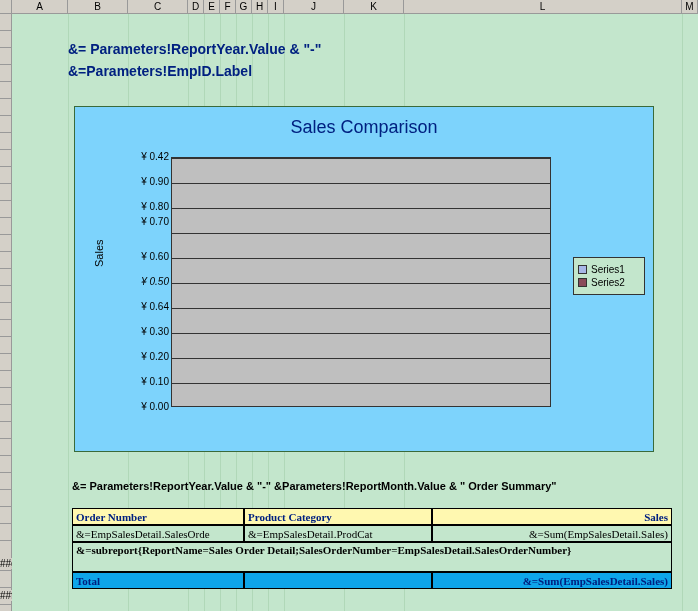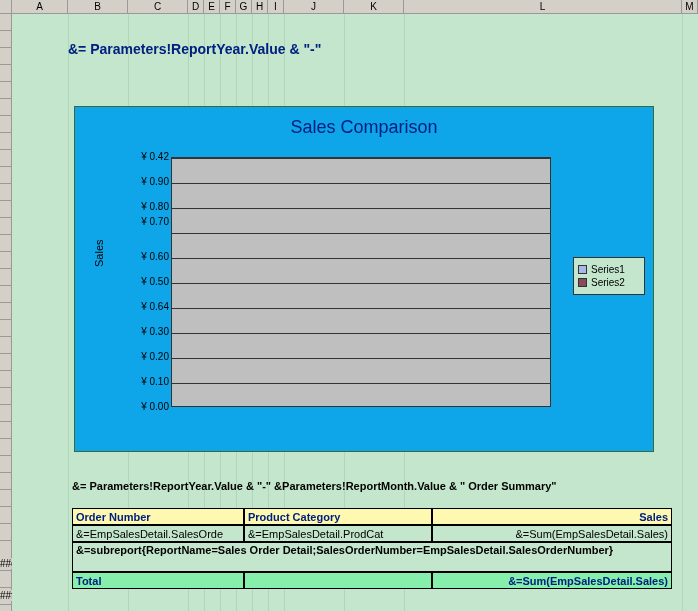--- a/index.html
+++ b/index.html
@@ -72,21 +72,21 @@
     font-weight: bold;
     font-size: 14px;
     line-height: 22px;
   }
   .chart-box {
     position: absolute;
     left: 62px;
     top: 92px;
     width: 580px;
     height: 346px;
-    background: #0ea5e9;
+    background: #7dd3fc;
     border: 1px solid #3a6a3a;
   }
   .chart-title {
     text-align: center;
     color: #002080;
     font-size: 18px;
     margin-top: 10px;
   }
   .plot-area {
     position: absolute;
@@ -155,41 +155,42 @@
     font-size: 11px;
     font-weight: bold;
     color: #000;
   }
   .table {
     position: absolute;
     left: 60px;
     top: 494px;
     width: 600px;
     font-size: 11px;
+    font-family: Liberation Serif, serif;
   }
   .trow { display: flex; height: 17px; }
   .tcell {
     border: 1px solid #000;
     padding: 1px 3px;
     overflow: hidden;
     white-space: nowrap;
     line-height: 14px;
   }
   .th {
     background: #fff8b0;
     color: #002080;
     font-weight: bold;
   }
   .c1 { width: 172px; }
   .c2 { width: 188px; }
   .c3 { width: 240px; text-align: right; }
   .c3h { width: 240px; text-align: right; }
   .sub-row .tcell { font-weight: bold; background: #c3e6cc; }
   .sub-full { width: 600px; white-space: normal; height: 30px; line-height: 13px; }
-  .total-row .tcell { color: #002080; font-weight: bold; background: #86efac; }
+  .total-row .tcell { color: #002080; font-weight: bold; background: #0ea5e9; }
   
   .side-label {
     position: absolute;
     font-size: 10px;
     color: #000;
     background: #d4d0c8;
     padding-right: 0;
   }
 </style>
 </head>
@@ -264,32 +265,33 @@
       <div class="vgrid" style="left: 240px;"></div>
       <div class="vgrid" style="left: 224px;"></div>
       <div class="vgrid" style="left: 208px;"></div>
       <div class="vgrid" style="left: 192px;"></div>
       <div class="vgrid" style="left: 176px;"></div>
       <div class="vgrid" style="left: 116px;"></div>
       <div class="vgrid" style="left: 56px;"></div>
 
     <div class="title-block">
       <div>&amp;= Parameters!ReportYear.Value &amp; "-"</div>
+      <div>&amp;=Parameters!EmpID.Label</div>
     </div>
 
     <div class="chart-box">
       <div class="chart-title">Sales Comparison</div>
       <div class="y-axis-title">Sales</div>
       <div class="y-labels">
           <div class="y-label" style="top: 250px;">¥ 0.00</div>
           <div class="y-label" style="top: 225px;">¥ 0.10</div>
           <div class="y-label" style="top: 200px;">¥ 0.20</div>
           <div class="y-label" style="top: 175px;">¥ 0.30</div>
           <div class="y-label" style="top: 150px;">¥ 0.64</div>
-          <div class="y-label" style="top: 125px;">¥ 0.50</div>
+          <div class="y-label" style="top: 125px; font-style: italic;">¥ 0.50</div>
           <div class="y-label" style="top: 100px;">¥ 0.60</div>
           <div class="y-label" style="top: 65px;">¥ 0.70</div>
           <div class="y-label" style="top: 50px;">¥ 0.80</div>
           <div class="y-label" style="top: 25px;">¥ 0.90</div>
           <div class="y-label" style="top: 0px;">¥ 0.42</div>
         </div>
       <div class="plot-area">
           <div class="hgrid" style="top: 225px;"></div>
           <div class="hgrid" style="top: 200px;"></div>
           <div class="hgrid" style="top: 175px;"></div>

